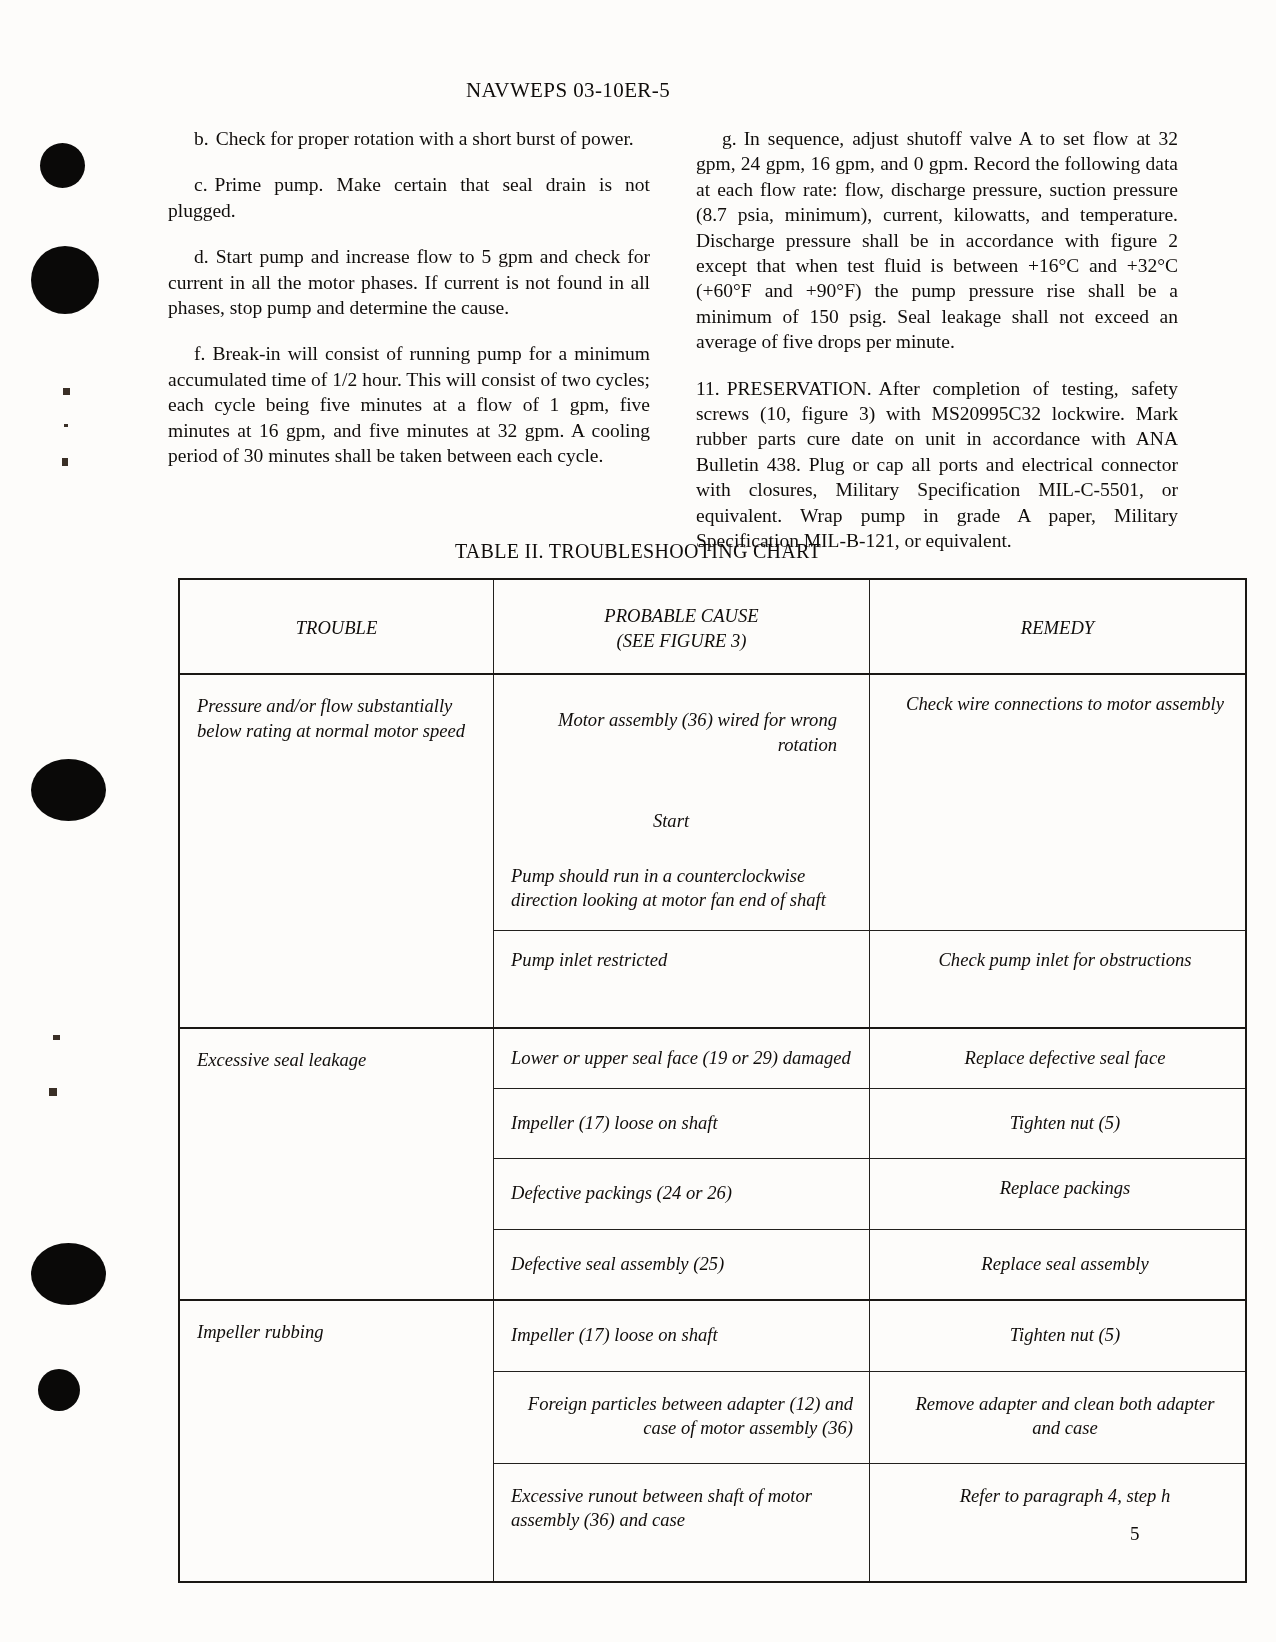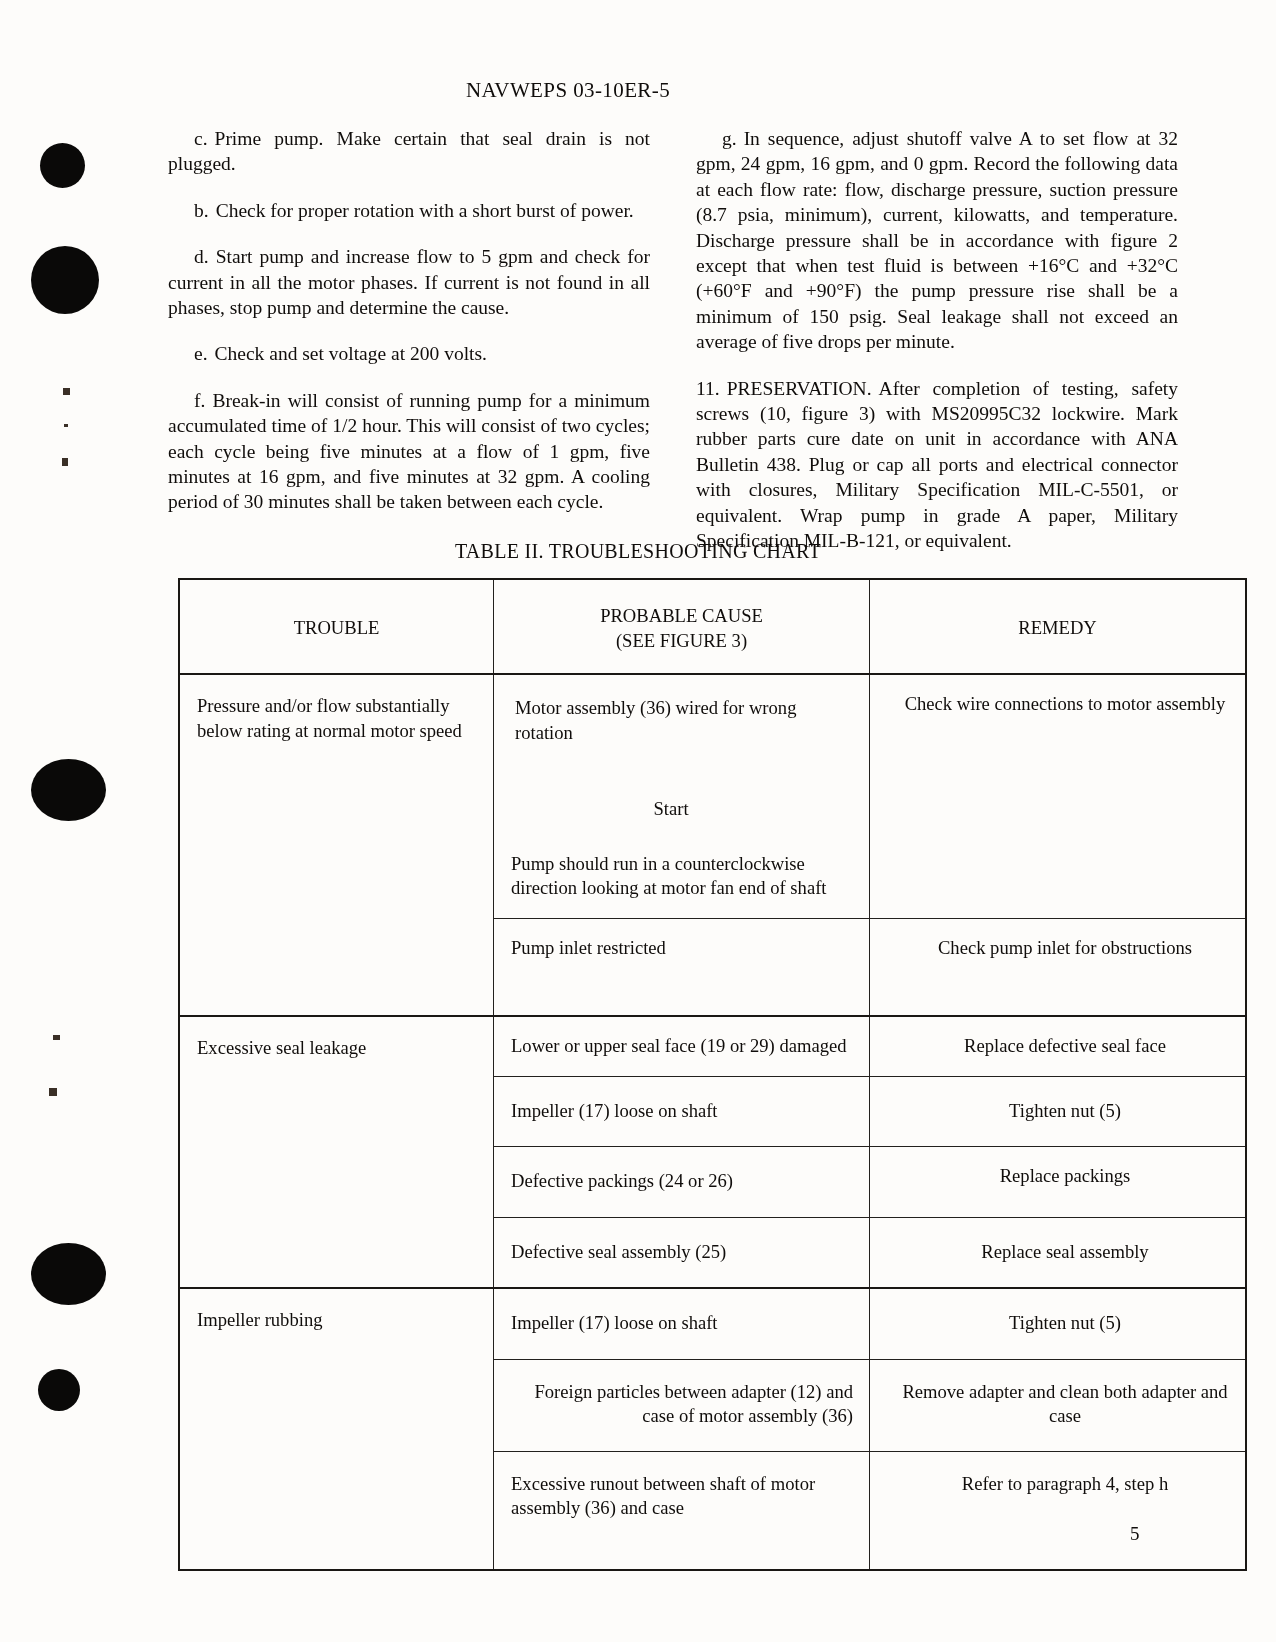--- a/index.html
+++ b/index.html
@@ -83,20 +83,21 @@
   #tbl-wrap {
     position: absolute;
     top: 578px;
     left: 178px;
     width: 1003px;
   }
   table.ts {
     border-collapse: collapse;
     width: 100%;
     table-layout: fixed;
+    font-style: italic;
   }
   table.ts td {
     border: 1px solid #23201d;
     vertical-align: top;
     font-size: 18.6px;
     line-height: 24.5px;
     padding: 17px 16px 17px 17px;
   }
   table.ts td.thead {
     text-align: center;
@@ -113,21 +114,21 @@
   table.ts td.trouble-cell { padding-top: 19px; }
   .note-block {
     margin-top: 52px;
   }
   .note-word {
     text-align: center;
     margin: 0 0 30px 0;
     padding-right: 22px;
   }
   .note-body { margin: 0; }
-  .cell-p { margin: 4px; }
+  .cell-p { margin: 16px; text-align: right; }
   table.ts tr.outer-bottom > td { border-bottom: 2px solid #1a1714; }
   #tbl-wrap table.ts { border: 2px solid #1a1714; }
 
   
   #pageno {
     position: absolute;
     top: 1523px;
     left: 1130px;
     font-size: 19px;
   }
@@ -146,24 +147,23 @@
   <div class="speck" style="left:53px;  top:1035px;width:7px;   height:5px;"></div>
   <div class="speck" style="left:49px;  top:1088px;width:8px;   height:8px;"></div>
   <div class="punch" style="left:31px;  top:1243px;width:75px;  height:62px;"></div>
   <div class="punch" style="left:38px;  top:1369px;width:42px;  height:42px;"></div>
 
   <div id="header">NAVWEPS 03-10ER-5</div>
 
   <div id="columns">
 
     <div class="col">
+      <p class="indent"><span>b.</span><span class="sp"></span><span>Check for proper rotation with a short burst of power.</span></p>
       <p class="indent"><span>c.</span><span class="sp"></span><span>Prime pump.  Make certain that seal drain is not plugged.</span></p>
-      <p class="indent"><span>b.</span><span class="sp"></span><span>Check for proper rotation with a short burst of power.</span></p>
       <p class="indent"><span>d.</span><span class="sp"></span><span>Start pump and increase flow to 5 gpm and check for current in all the motor phases.  If current is not found in all phases, stop pump and determine the cause.</span></p>
-      <p class="indent"><span>e.</span><span class="sp"></span><span>Check and set voltage at 200 volts.</span></p>
       <p class="indent tight"><span>f.</span><span class="sp"></span><span>Break-in will consist of running pump for a minimum accumulated time of 1/2 hour.  This will consist of two cycles; each cycle being five minutes at a flow of 1 gpm, five minutes at 16 gpm, and five minutes at 32 gpm.  A cooling period of 30 minutes shall be taken between each cycle.</span></p>
     </div>
 
     <div class="col">
       <p class="indent"><span>g.</span><span class="sp"></span><span>In sequence, adjust shutoff valve A to set flow at 32 gpm, 24 gpm, 16 gpm, and 0 gpm.  Record the following data at each flow rate:  flow, discharge pressure, suction pressure (8.7 psia, minimum), current, kilowatts, and temperature.  Discharge pressure shall be in accordance with figure 2 except that when test fluid is between +16°C and +32°C (+60°F and +90°F) the pump pressure rise shall be a minimum of 150 psig.  Seal leakage shall not exceed an average of five drops per minute.</span></p>
       <p class="tight"><span>11.</span><span class="sp"></span><span>PRESERVATION.</span><span class="sp"></span><span>After completion of testing, safety screws (10, figure 3) with MS20995C32 lockwire.  Mark rubber parts cure date on unit in accordance with ANA Bulletin 438.  Plug or cap all ports and electrical connector with closures, Military Specification MIL-C-5501, or equivalent.  Wrap pump in grade A paper, Military Specification MIL-B-121, or equivalent.</span></p>
     </div>
 
   </div>
 

